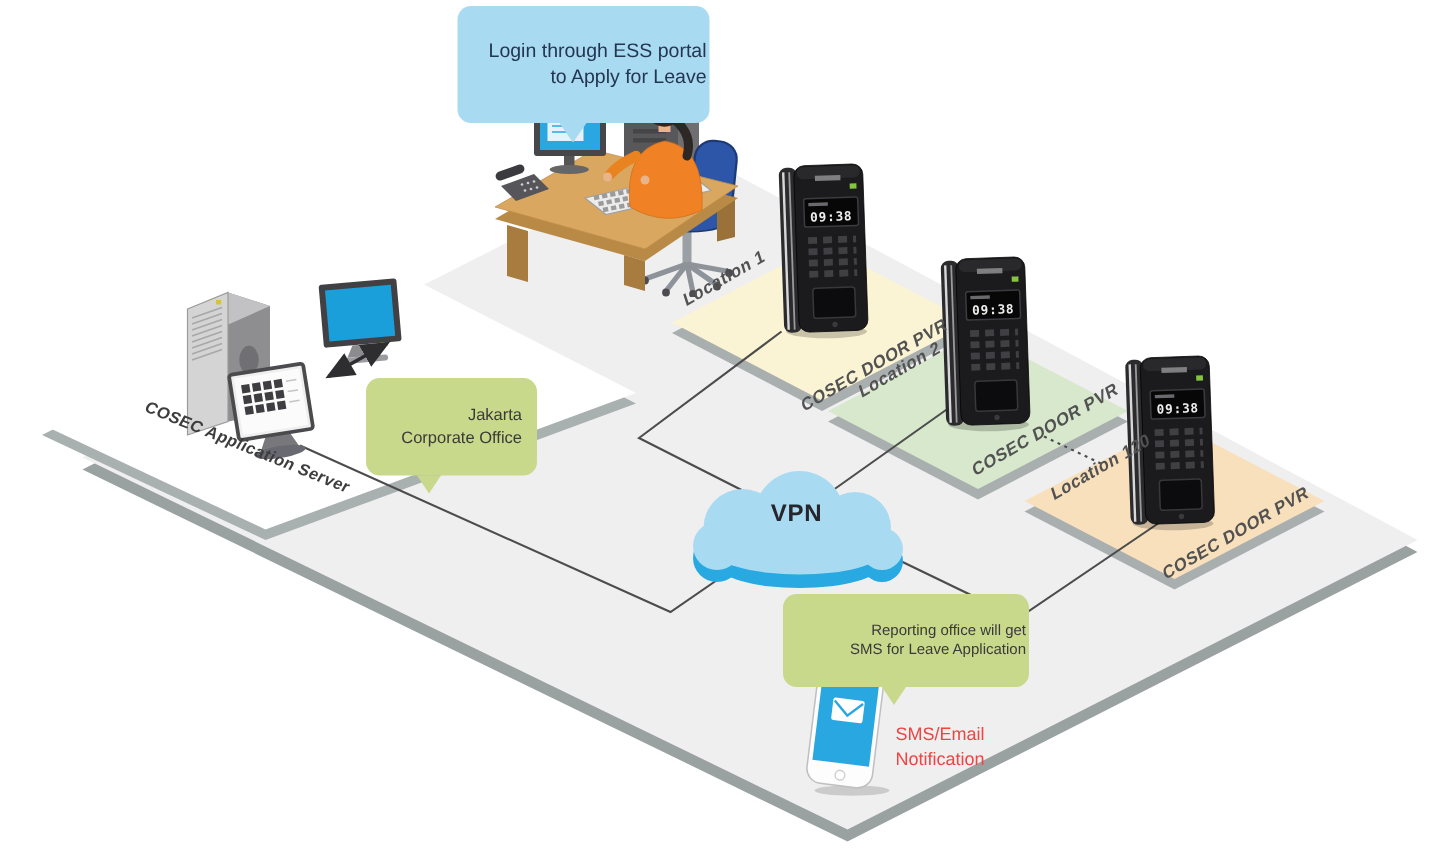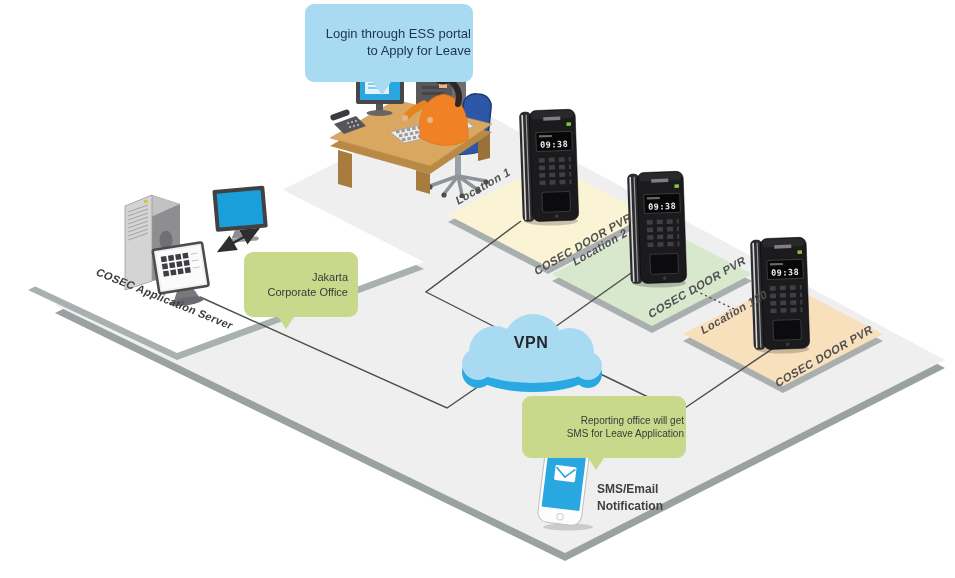--- a/index.html
+++ b/index.html
@@ -27,21 +27,21 @@
           border-top:12px solid #c9d98b;}
 
   
   .iso-label{position:absolute;font-size:11.5px;font-weight:bold;color:#525252;letter-spacing:.4px;
           white-space:nowrap;transform:translate(-50%,-50%) rotate(-30deg) skewX(-12deg);z-index:7;}
   #server-label{position:absolute;left:100px;top:266px;font-size:11px;font-weight:bold;color:#3d3d3d;
           letter-spacing:.3px;white-space:nowrap;transform-origin:0 0;
           transform:rotate(22deg) skewX(-8deg);z-index:7;}
   #vpn-label{position:absolute;left:491px;top:334px;width:80px;text-align:center;font-size:16px;
           font-weight:bold;color:#26262c;letter-spacing:.5px;z-index:7;}
-  #notif-label{position:absolute;left:597px;top:481px;font-size:12px;font-weight:bold;color:#404040;
+  #notif-label{position:absolute;left:597px;top:481px;font-size:12px;font-weight:normal;color:#ef4444;
           line-height:1.45;white-space:pre-line;z-index:7;}
 </style>
 </head>
 <body>
 
 <div class="canvas">
 
   <svg class="layer" width="955" height="578" style="z-index:1">
 
     <polygon points="460,108 945,368 565,561 55,313" fill="#9aa1a1"></polygon>

